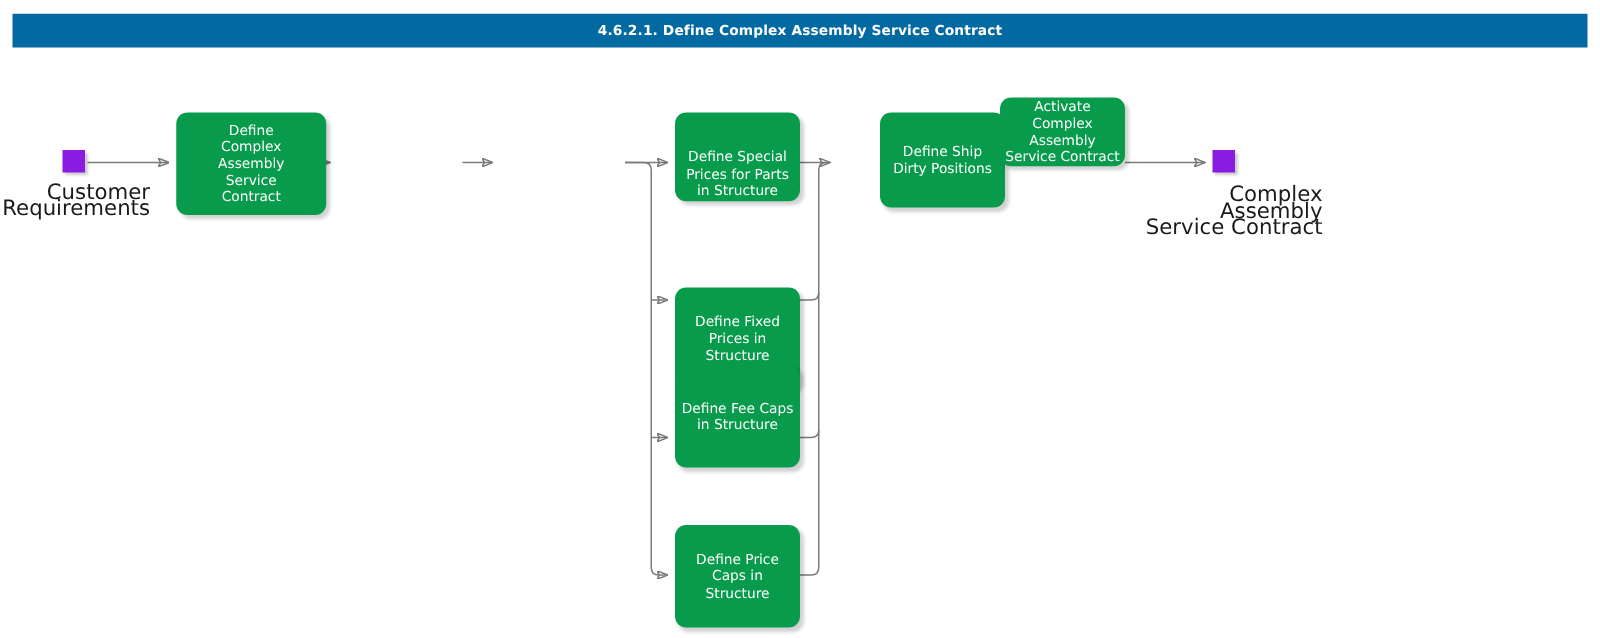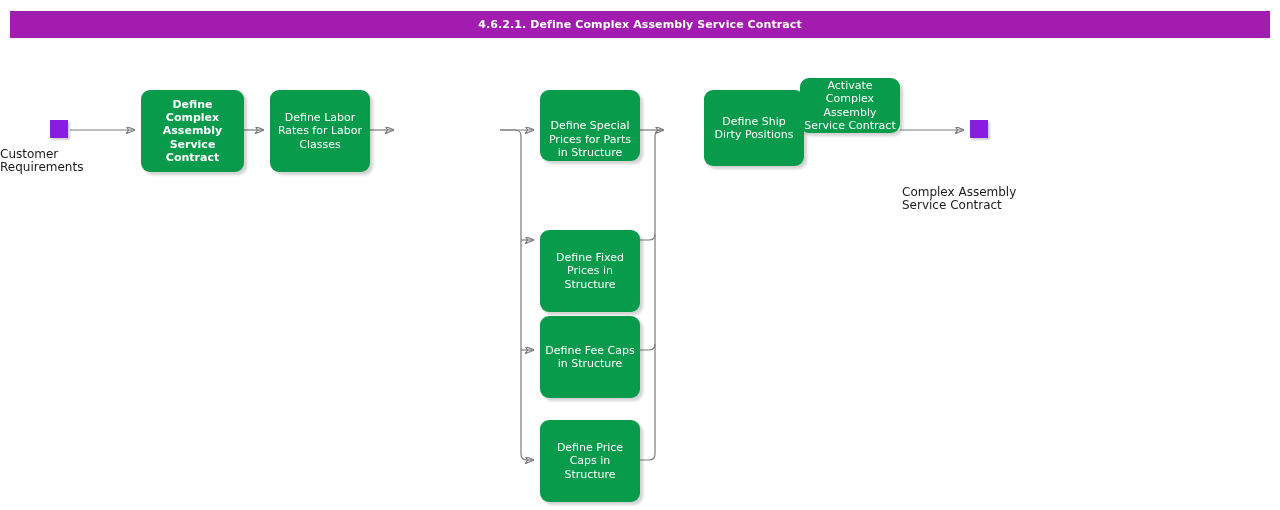--- a/index.html
+++ b/index.html
@@ -16,21 +16,21 @@
     overflow: hidden;
   }
 
   
   .title-bar {
     position: absolute;
     left: 10px;
     top: 11px;
     width: 1260px;
     height: 27px;
-    background: #a21caf;
+    background: #0369a1;
     display: flex;
     align-items: center;
     justify-content: center;
   }
   .title-bar .title-text {
     color: #ffffff;
     font-family: "DejaVu Sans", sans-serif;
     font-size: 11px;
     font-weight: bold;
     letter-spacing: 0.1px;
@@ -62,24 +62,24 @@
   .terminator {
     position: absolute;
     width: 18px;
     height: 18px;
     background: #8A1BE0;
     box-shadow: 2px 2px 2px rgba(0,0,0,0.20);
   }
   .term-label {
     position: absolute;
     font-family: "DejaVu Sans", sans-serif;
-    font-size: 12px;
+    font-size: 17px;
     line-height: 13.2px;
     color: #1a1a1a;
-    text-align: left;
+    text-align: right;
     white-space: pre-line;
   }
 
   
   #connectors {
     position: absolute;
     left: 0;
     top: 0;
     width: 1280px;
     height: 510px;
@@ -153,51 +153,46 @@
     <g>
       <path d="M900,130 L964,130" marker-end="url(#arw)"></path>
     </g>
   </svg>
 
   <div class="terminator" style="left:50px; top:120px;"></div>
   <div class="term-label" style="left:0px; top:148px; width:120px;">Customer
 Requirements</div>
 
   <div class="terminator" style="left:970px; top:120px;"></div>
-  <div class="term-label" style="left:902px; top:150px; width:156px;margin-top:36px;">Complex Assembly
+  <div class="term-label" style="left:902px; top:150px; width:156px;">Complex Assembly
 Service Contract</div>
 
-  <div class="node" style="left:141px; top:90px; width:103px; height:82px;font-weight:bold;">
+  <div class="node" style="left:141px; top:90px; width:120px; height:82px;">
     <span class="node-label">Define
 Complex
 Assembly
 Service
 Contract</span>
   </div>
 
-  <div class="node" style="left:270px; top:90px; width:100px; height:82px;">
-    <span class="node-label">Define Labor
-Rates for Labor
-Classes</span>
-  </div>
 
 
   <div class="node" style="left:540px; top:90px; width:100px; height:71px;align-items:flex-end;">
     <span class="node-label">Define Special
 Prices for Parts
 in Structure</span>
   </div>
 
   <div class="node" style="left:540px; top:200px; width:100px; height:82px;margin-top:30px;">
     <span class="node-label">Define Fixed
 Prices in
 Structure</span>
   </div>
 
-  <div class="node" style="left:540px; top:316px; width:100px; height:82px;">
+  <div class="node" style="left:540px; top:292px; width:100px; height:82px;">
     <span class="node-label">Define Fee Caps
 in Structure</span>
   </div>
 
   <div class="node" style="left:540px; top:420px; width:100px; height:82px;">
     <span class="node-label">Define Price
 Caps in
 Structure</span>
   </div>
 

